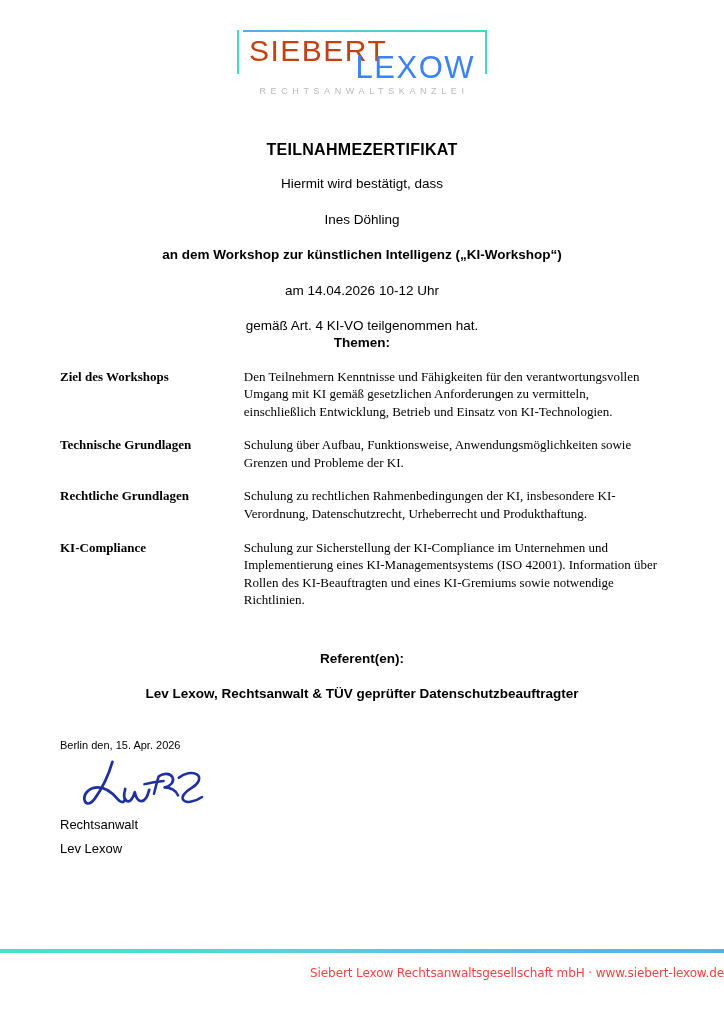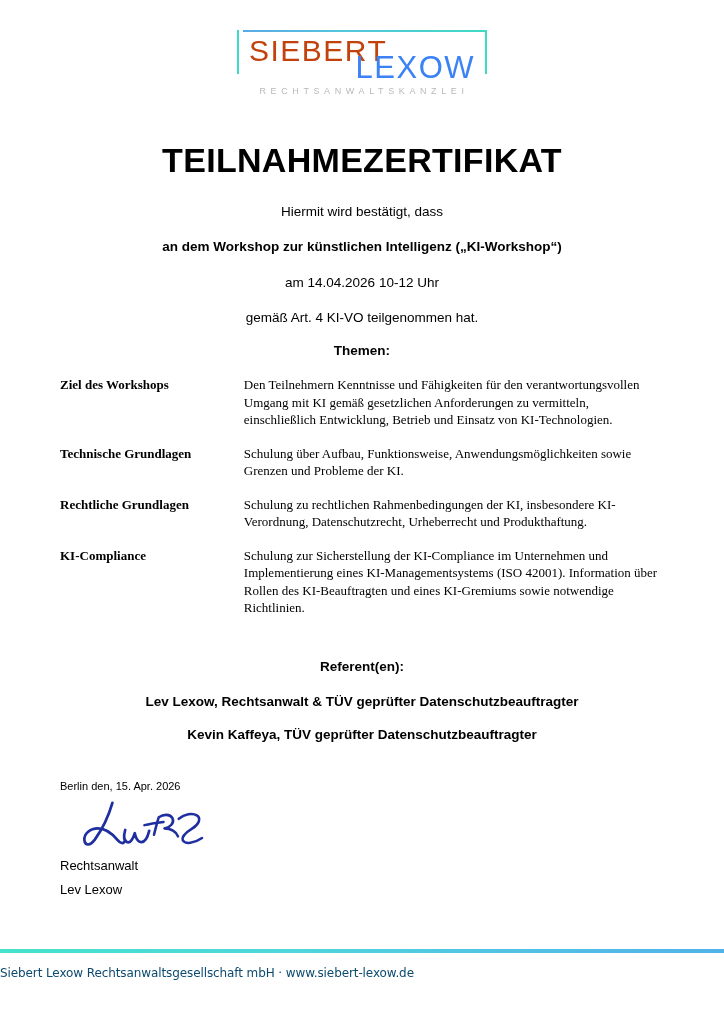--- a/index.html
+++ b/index.html
@@ -70,21 +70,21 @@
     margin-top: 3px;
     font-size: 9px;
     letter-spacing: 4.6px;
     color: #b9b9b9;
     padding-left: 4px;
   }
 
   
   .cert-title {
     text-align: center;
-    font-size: 34px;
+    font-size: 16px;
     font-weight: bold;
     letter-spacing: 0.3px;
     margin-top: 45px;
   }
 
   
   .intro {
     margin-top: 16px;
     text-align: center;
   }
@@ -93,21 +93,20 @@
     line-height: 1.3;
     margin-bottom: 18px;
   }
   .intro-line.bold { font-weight: bold; }
   .intro-line.last { margin-bottom: 0; }
 
   .themen-head {
     text-align: center;
     font-weight: bold;
     font-size: 13.5px;
-    margin-top: 16px;
   }
 
   
   .topics {
     margin: 18px 60px 0 60px;
     width: 604px;
     border-collapse: collapse;
   }
   .topics tr { vertical-align: top; }
   .topics td {
@@ -129,21 +128,21 @@
     margin-top: 26px;
   }
   .referenten-title {
     font-weight: bold;
     font-size: 13.5px;
     margin-bottom: 20px;
   }
   .referent {
     font-weight: bold;
     font-size: 13.5px;
-    margin-bottom: 18px;
+    margin-bottom: 10px;
   }
   .referent.last { margin-bottom: 0; }
 
   
   .sign-block {
     margin: 38px 0 0 60px;
     width: 330px;
   }
   .sign-date {
     font-size: 11px;
@@ -168,23 +167,23 @@
     right: 0;
     bottom: 0;
     width: 724px;
   }
   .footer-rule {
     height: 4px;
     width: 100%;
     background: linear-gradient(90deg, #45e2cd 0%, #4fd6da 40%, #52c2e4 70%, #4fb3e8 100%);
   }
   .footer-text {
-    text-align: left;
+    text-align: right;
     font-size: 12px;
-    color: #0c4a6e;
+    color: #ef4444;
     padding: 13px 0 0 0;
     font-family: "DejaVu Sans", sans-serif;
     letter-spacing: -0.1px;
   }
   .footer-spacer { height: 44px; }
 </style>
 </head>
 <body>
 
 <div class="logo-block">
@@ -195,20 +194,21 @@
     <span class="logo-siebert">SIEBERT</span>
     <span class="logo-lexow">LEXOW</span>
   </div>
   <div class="logo-sub">RECHTSANWALTSKANZLEI</div>
 </div>
 
 <h1 class="cert-title">TEILNAHMEZERTIFIKAT</h1>
 
 <div class="intro">
   <div class="intro-line">Hiermit wird bestätigt, dass</div>
+  <div class="intro-line">Ines Döhling</div>
   <div class="intro-line bold">an dem Workshop zur künstlichen Intelligenz („KI-Workshop“)</div>
   <div class="intro-line">am 14.04.2026 10-12 Uhr</div>
   <div class="intro-line last">gemäß Art. 4 KI-VO teilgenommen hat.</div>
 </div>
 
 <div class="themen-head">Themen:</div>
 
 <table class="topics">
   <tbody>
     <tr>
@@ -226,21 +226,20 @@
     <tr>
       <td class="topic-label">KI-Compliance</td>
       <td class="topic-text">Schulung zur Sicherstellung der KI-Compliance im Unternehmen und Implementierung eines KI-Managementsystems (ISO 42001). Information über Rollen des KI-Beauftragten und eines KI-Gremiums sowie notwendige Richtlinien.</td>
     </tr>
   </tbody>
 </table>
 
 <div class="referenten">
   <div class="referenten-title">Referent(en):</div>
   <div class="referent">Lev Lexow, Rechtsanwalt &amp; TÜV geprüfter Datenschutzbeauftragter</div>
-  <div class="referent last">Kevin Kaffeya, TÜV geprüfter Datenschutzbeauftragter</div>
 </div>
 
 <div class="sign-block">
   <div class="sign-date">Berlin den, 15. Apr. 2026</div>
   <svg class="signature-img" viewBox="0 0 200 70">
     <g fill="none" stroke="#1f2fa0" stroke-linecap="round" stroke-linejoin="round">
       <path d="M48 6 C44 20, 36 38, 26 52 C20 60, 14 60, 13 53 C12 45, 20 38, 30 38 C40 38, 48 45, 54 52 C58 57, 62 58, 64 53" stroke-width="3.4"></path>
       <path d="M64 40 C62 47, 62 53, 66 55 C70 57, 74 51, 76 44 C77 49, 79 54, 83 55 C88 56, 92 49, 94 41" stroke-width="3.4"></path>
       <path d="M88 34 C96 32, 104 31, 112 30" stroke-width="3"></path>
       <path d="M100 46 C102 38, 104 30, 106 24 C112 20, 120 20, 123 25 C126 31, 120 37, 113 38 C121 38, 128 42, 130 48" stroke-width="3.2"></path>

